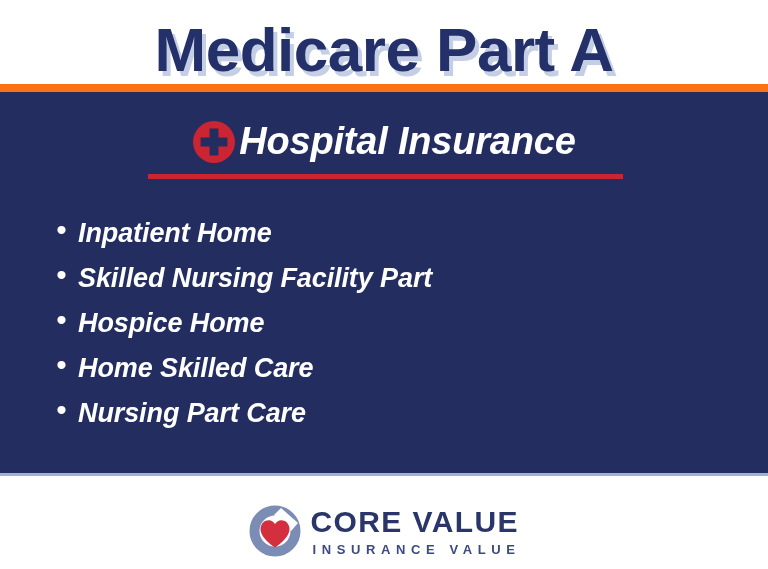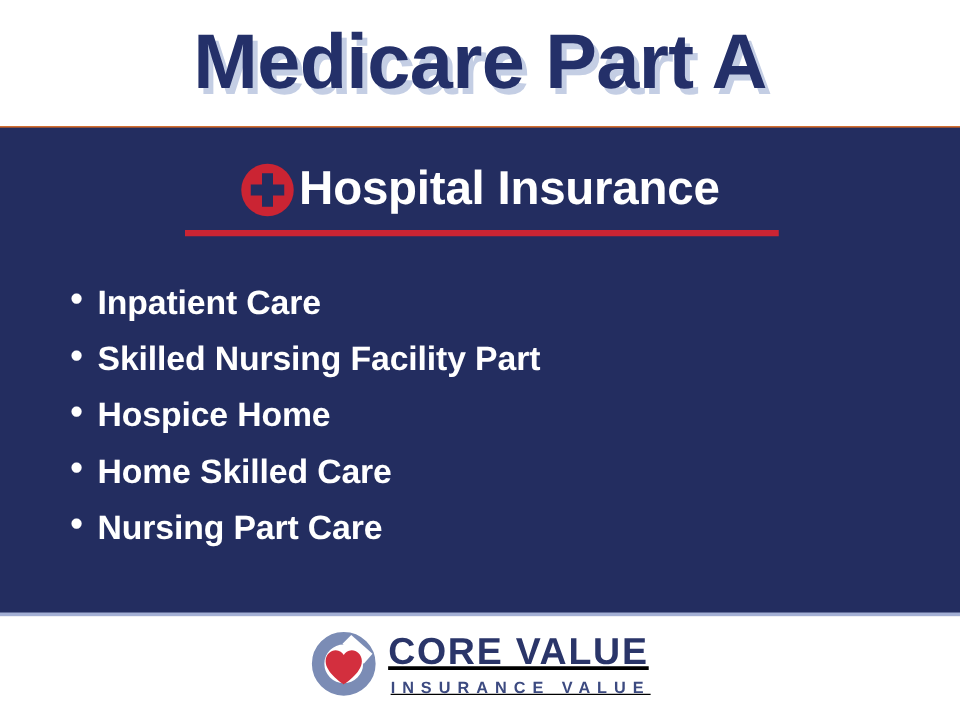--- a/index.html
+++ b/index.html
@@ -42,27 +42,28 @@
     white-space: nowrap;
     line-height: 1;
     margin: 0;
     padding-bottom: 4px;
   }
 
   
   .navy-panel {
     position: absolute;
     left: 0;
-    top: 101px;
+    top: 84px;
     width: 768px;
     height: 392px;
     background: #232D60;
-    border-top: 1px solid #f97316;
+    border-top: 8px solid #f97316;
     border-bottom: 3px solid #A3AFD4;
     box-sizing: border-box;
+    font-style: italic;
   }
 
   
   .subtitle-row {
     position: absolute;
     left: 0;
     top: 26px;
     width: 768px;
     display: flex;
     align-items: center;
@@ -133,21 +134,20 @@
     width: 768px;
     height: 76px;
     background: #ffffff;
     display: flex;
     align-items: center;
     justify-content: center;
   }
   .logo {
     display: flex;
     gap: 9px;
-    text-decoration: underline;
   }
   .logo-mark {
     width: 54px;
     height: 54px;
     flex: 0 0 auto;
     display: block;
   }
   .logo-words {
     display: flex;
     flex-direction: column;
@@ -191,21 +191,21 @@
         </svg>
       </span>
       <span class="subtitle-text">Hospital Insurance</span>
     </div>
 
     <div class="subtitle-rule"></div>
 
     <ul class="benefits-list">
       <li class="benefit-item">
         <span class="benefit-bullet">•</span>
-        <span class="benefit-label">Inpatient Care</span>
+        <span class="benefit-label">Inpatient Home</span>
       </li>
       <li class="benefit-item">
         <span class="benefit-bullet">•</span>
         <span class="benefit-label">Skilled Nursing Facility Part</span>
       </li>
       <li class="benefit-item">
         <span class="benefit-bullet">•</span>
         <span class="benefit-label">Hospice Home</span>
       </li>
       <li class="benefit-item">

